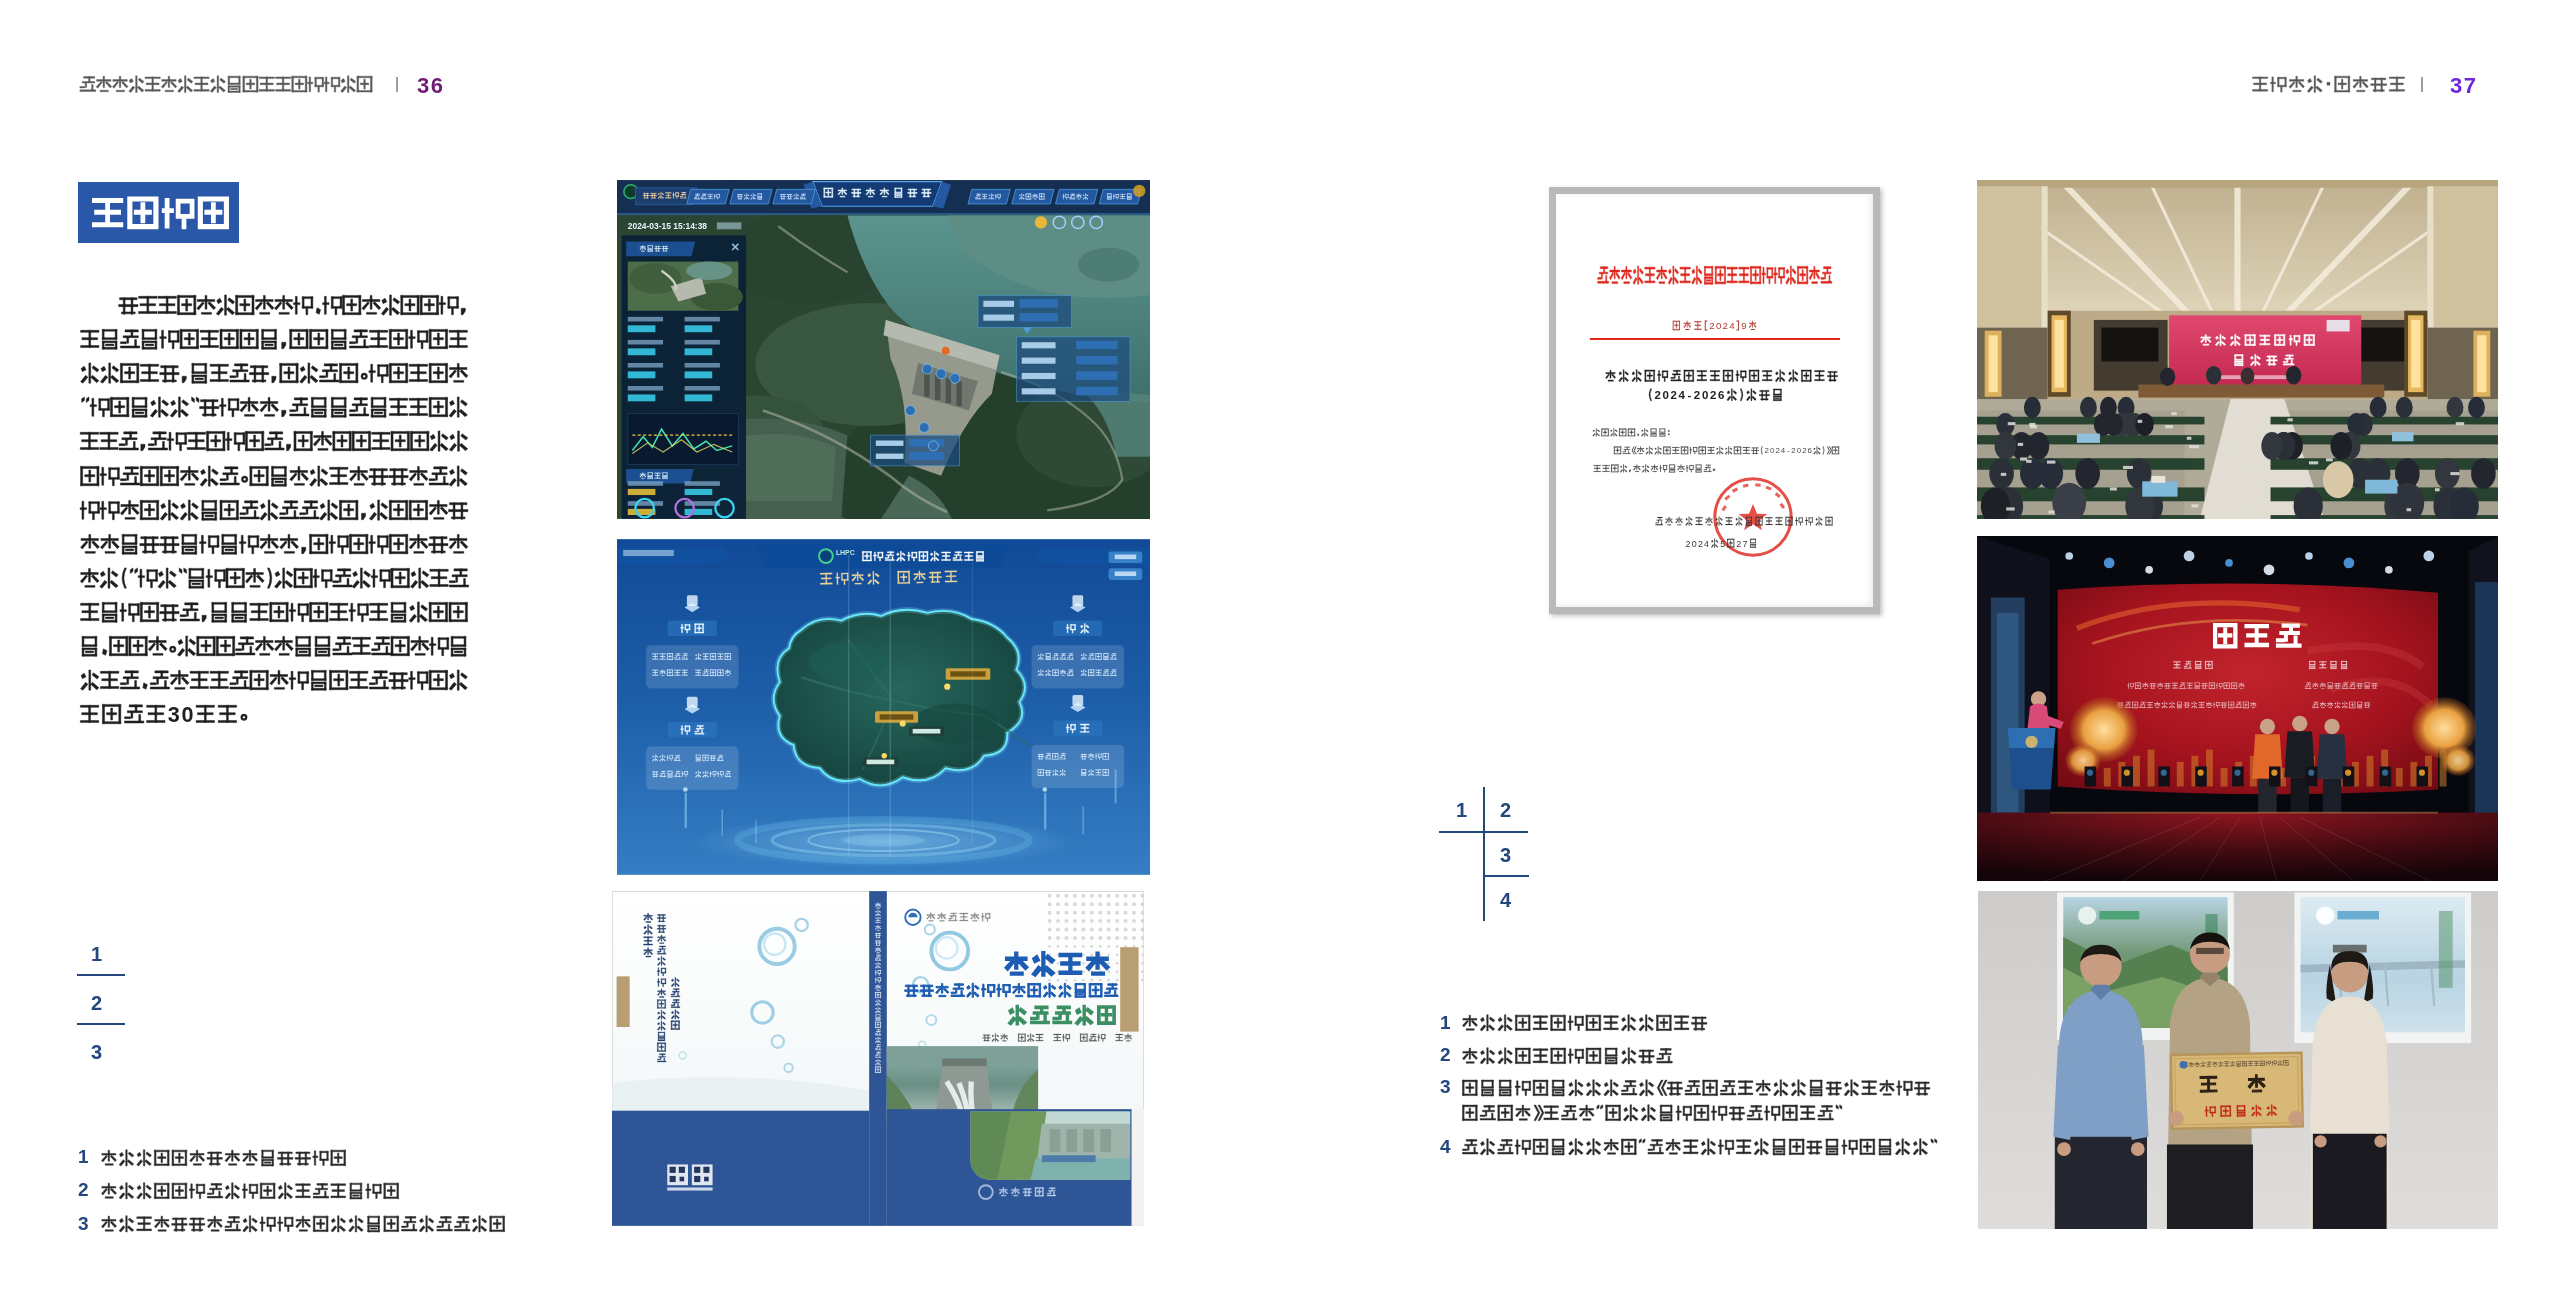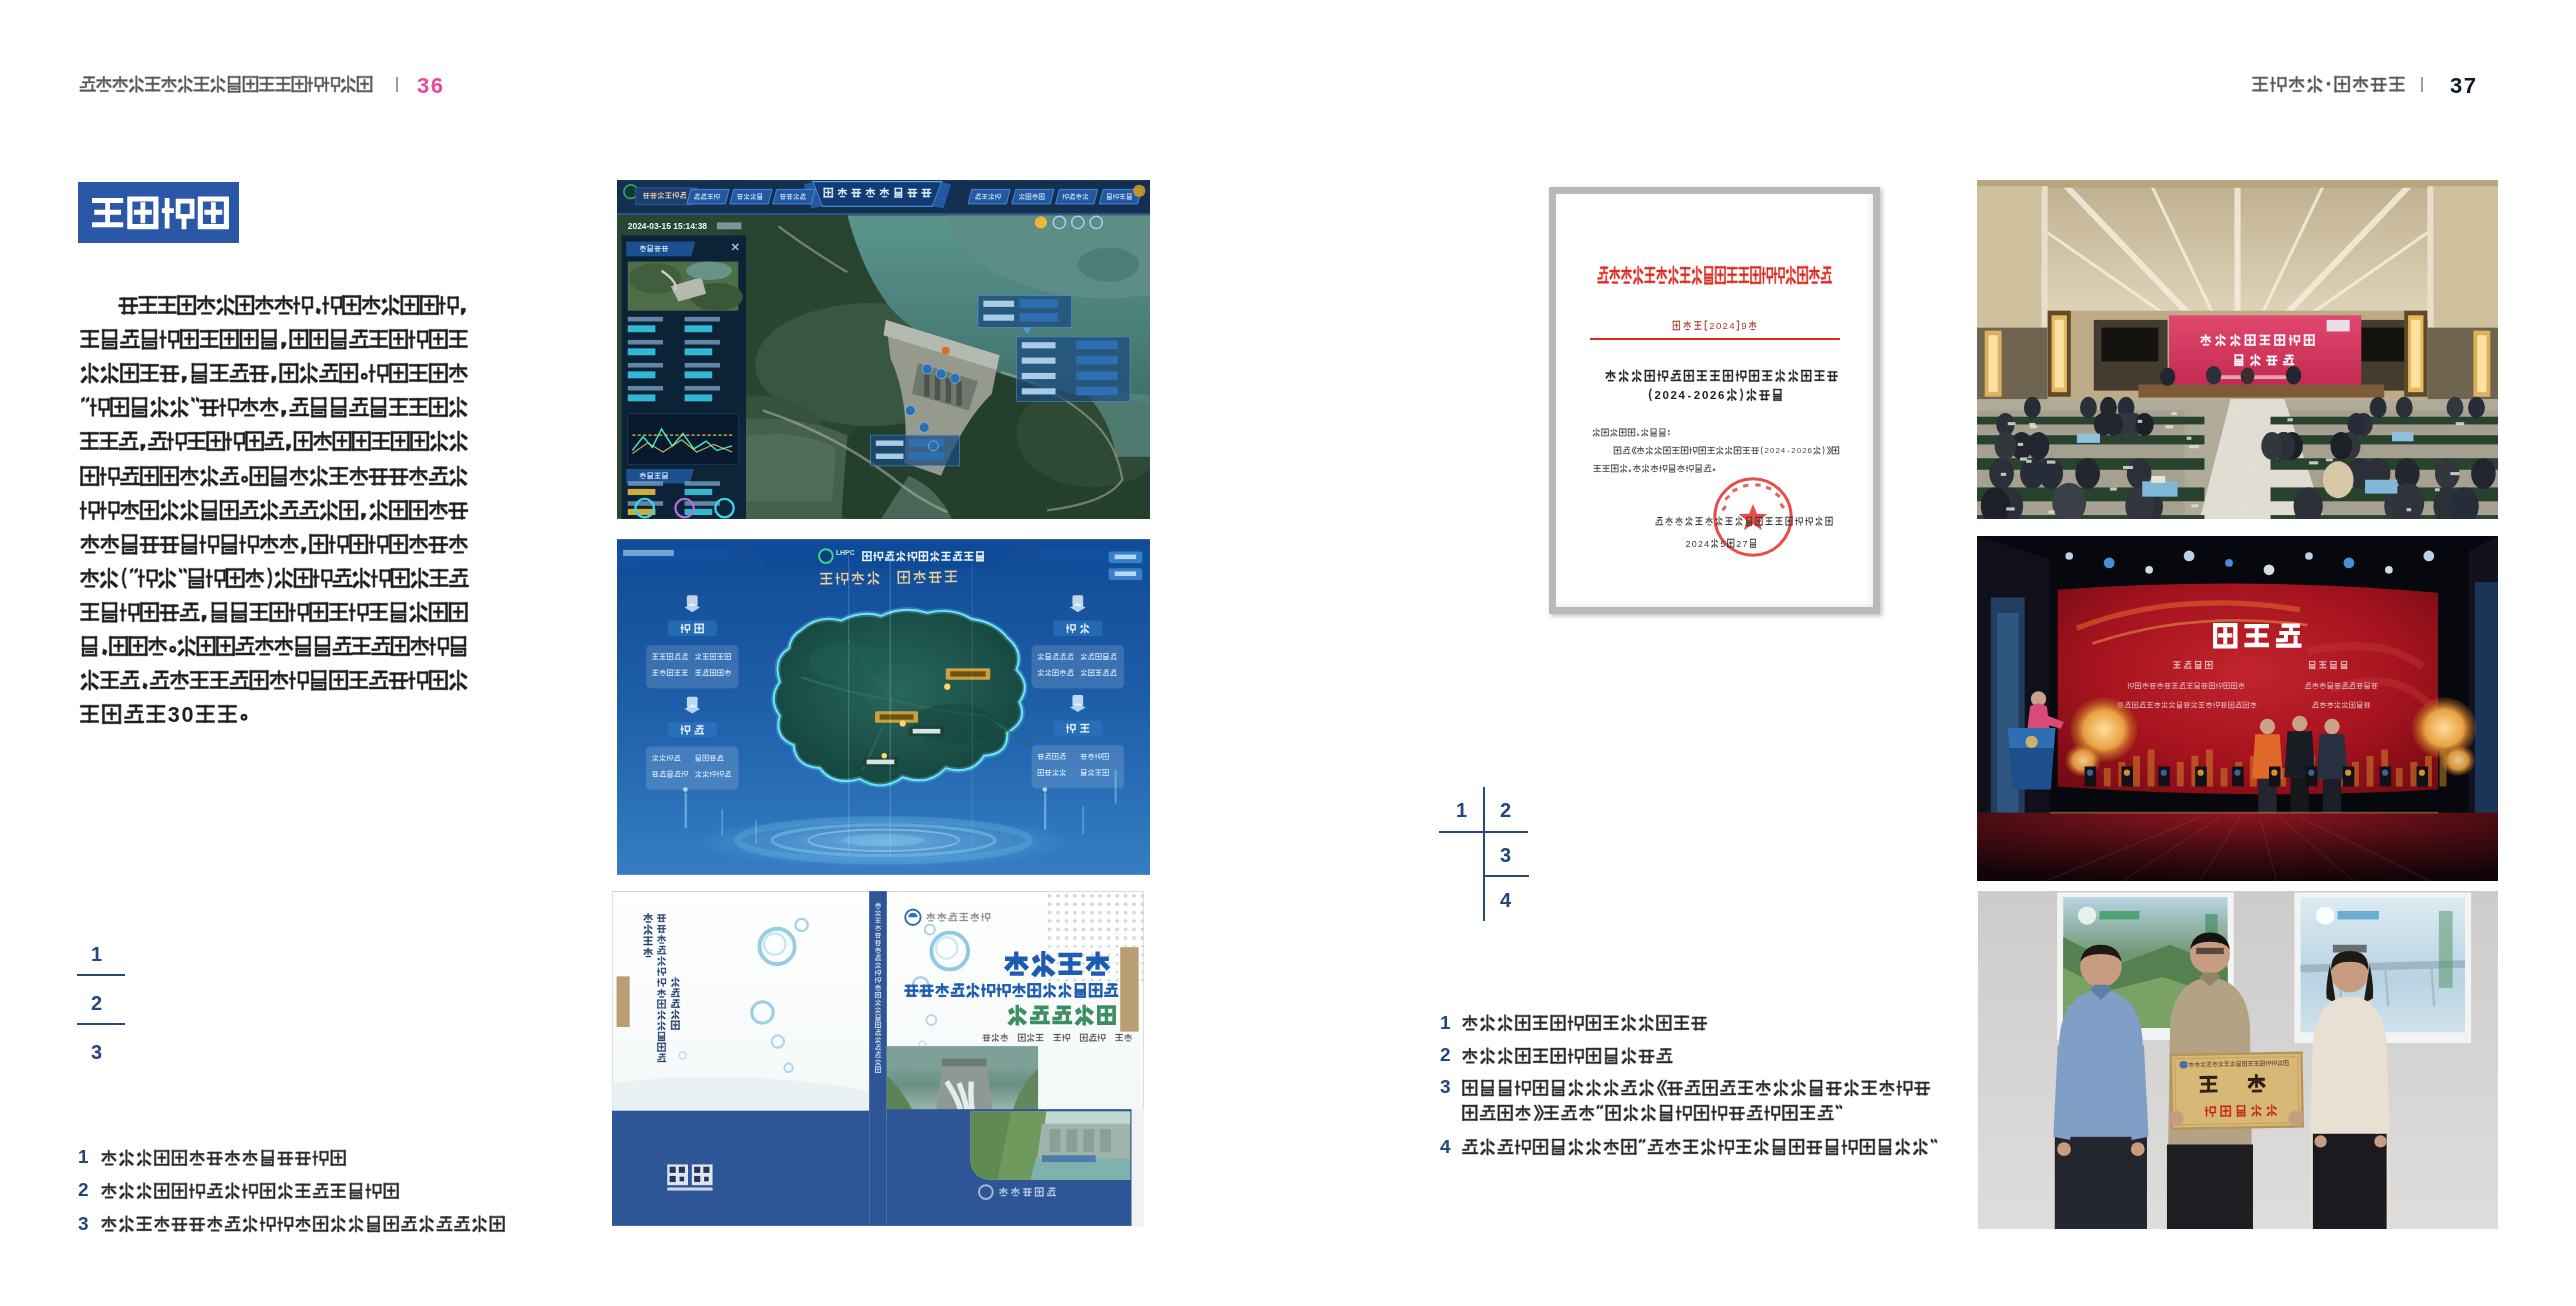--- a/index.html
+++ b/index.html
@@ -49,21 +49,21 @@
         <use href="#k0" transform="translate(363.3,0) scale(0.2500,0.2500)"></use>
       </g>
     </svg>
   </div>
 
 <div style="position:absolute;left:396px;top:77px;">
     <div style="width:2.3px;height:15.4px;background:#9b9da0"></div>
   </div>
 
 <div style="position:absolute;left:417px;top:73px;">
-    <div style="font:bold 22px 'Liberation Sans',sans-serif;color:#ec4899;letter-spacing:1.5px">36</div>
+    <div style="font:bold 22px 'Liberation Sans',sans-serif;color:#701a75;letter-spacing:1.5px">36</div>
   </div>
 
 <div style="position:absolute;left:78px;top:182px;">
     <div style="width:161px;height:61px;background:#2a57a8"></div>
   </div>
 
 <div style="position:absolute;left:90px;top:195px;">
     <svg width="141" height="37" viewBox="0 0 184.0 47.8" style="color:#ffffff;opacity:1.0;display:block;overflow:visible">
       <g stroke="currentColor" stroke-width="5">
         <use href="#k1" transform="translate(0.0,0) scale(0.4792,0.4792)"></use>
@@ -1514,21 +1514,21 @@
         <use href="#k1" transform="translate(180.0,0) scale(0.2500,0.2500)"></use>
       </g>
     </svg>
   </div>
 
 <div style="position:absolute;left:2421px;top:77px;">
     <div style="width:2.3px;height:15.4px;background:#9b9da0"></div>
   </div>
 
 <div style="position:absolute;left:2450px;top:73px;">
-    <div style="font:bold 22px 'Liberation Sans',sans-serif;color:#0f172a;letter-spacing:1.5px">37</div>
+    <div style="font:bold 22px 'Liberation Sans',sans-serif;color:#6d28d9;letter-spacing:1.5px">37</div>
   </div>
 
 <div style="position:absolute;left:1549px;top:187px;">
     <div style="width:331px;height:427px;background:#b9b9b9;padding:7px;box-shadow:1.5px 2.3px 4.6px rgba(0,0,0,0.25)">
 <div style="position:relative;width:317px;height:413px;background:#ffffff;box-shadow:inset -2.3px -2.3px 6.1px rgba(0,0,0,0.08)">
 
 <div style="position:absolute;left:41px;top:71px">
           <svg width="235" height="21" viewBox="0 0 306.0 27.0" style="color:#e02a20;opacity:1.0;display:block;overflow:visible">
             <g stroke="currentColor" stroke-width="3">
               <use href="#k6" transform="translate(-0.4,0) scale(0.1679,0.2708)"></use>

